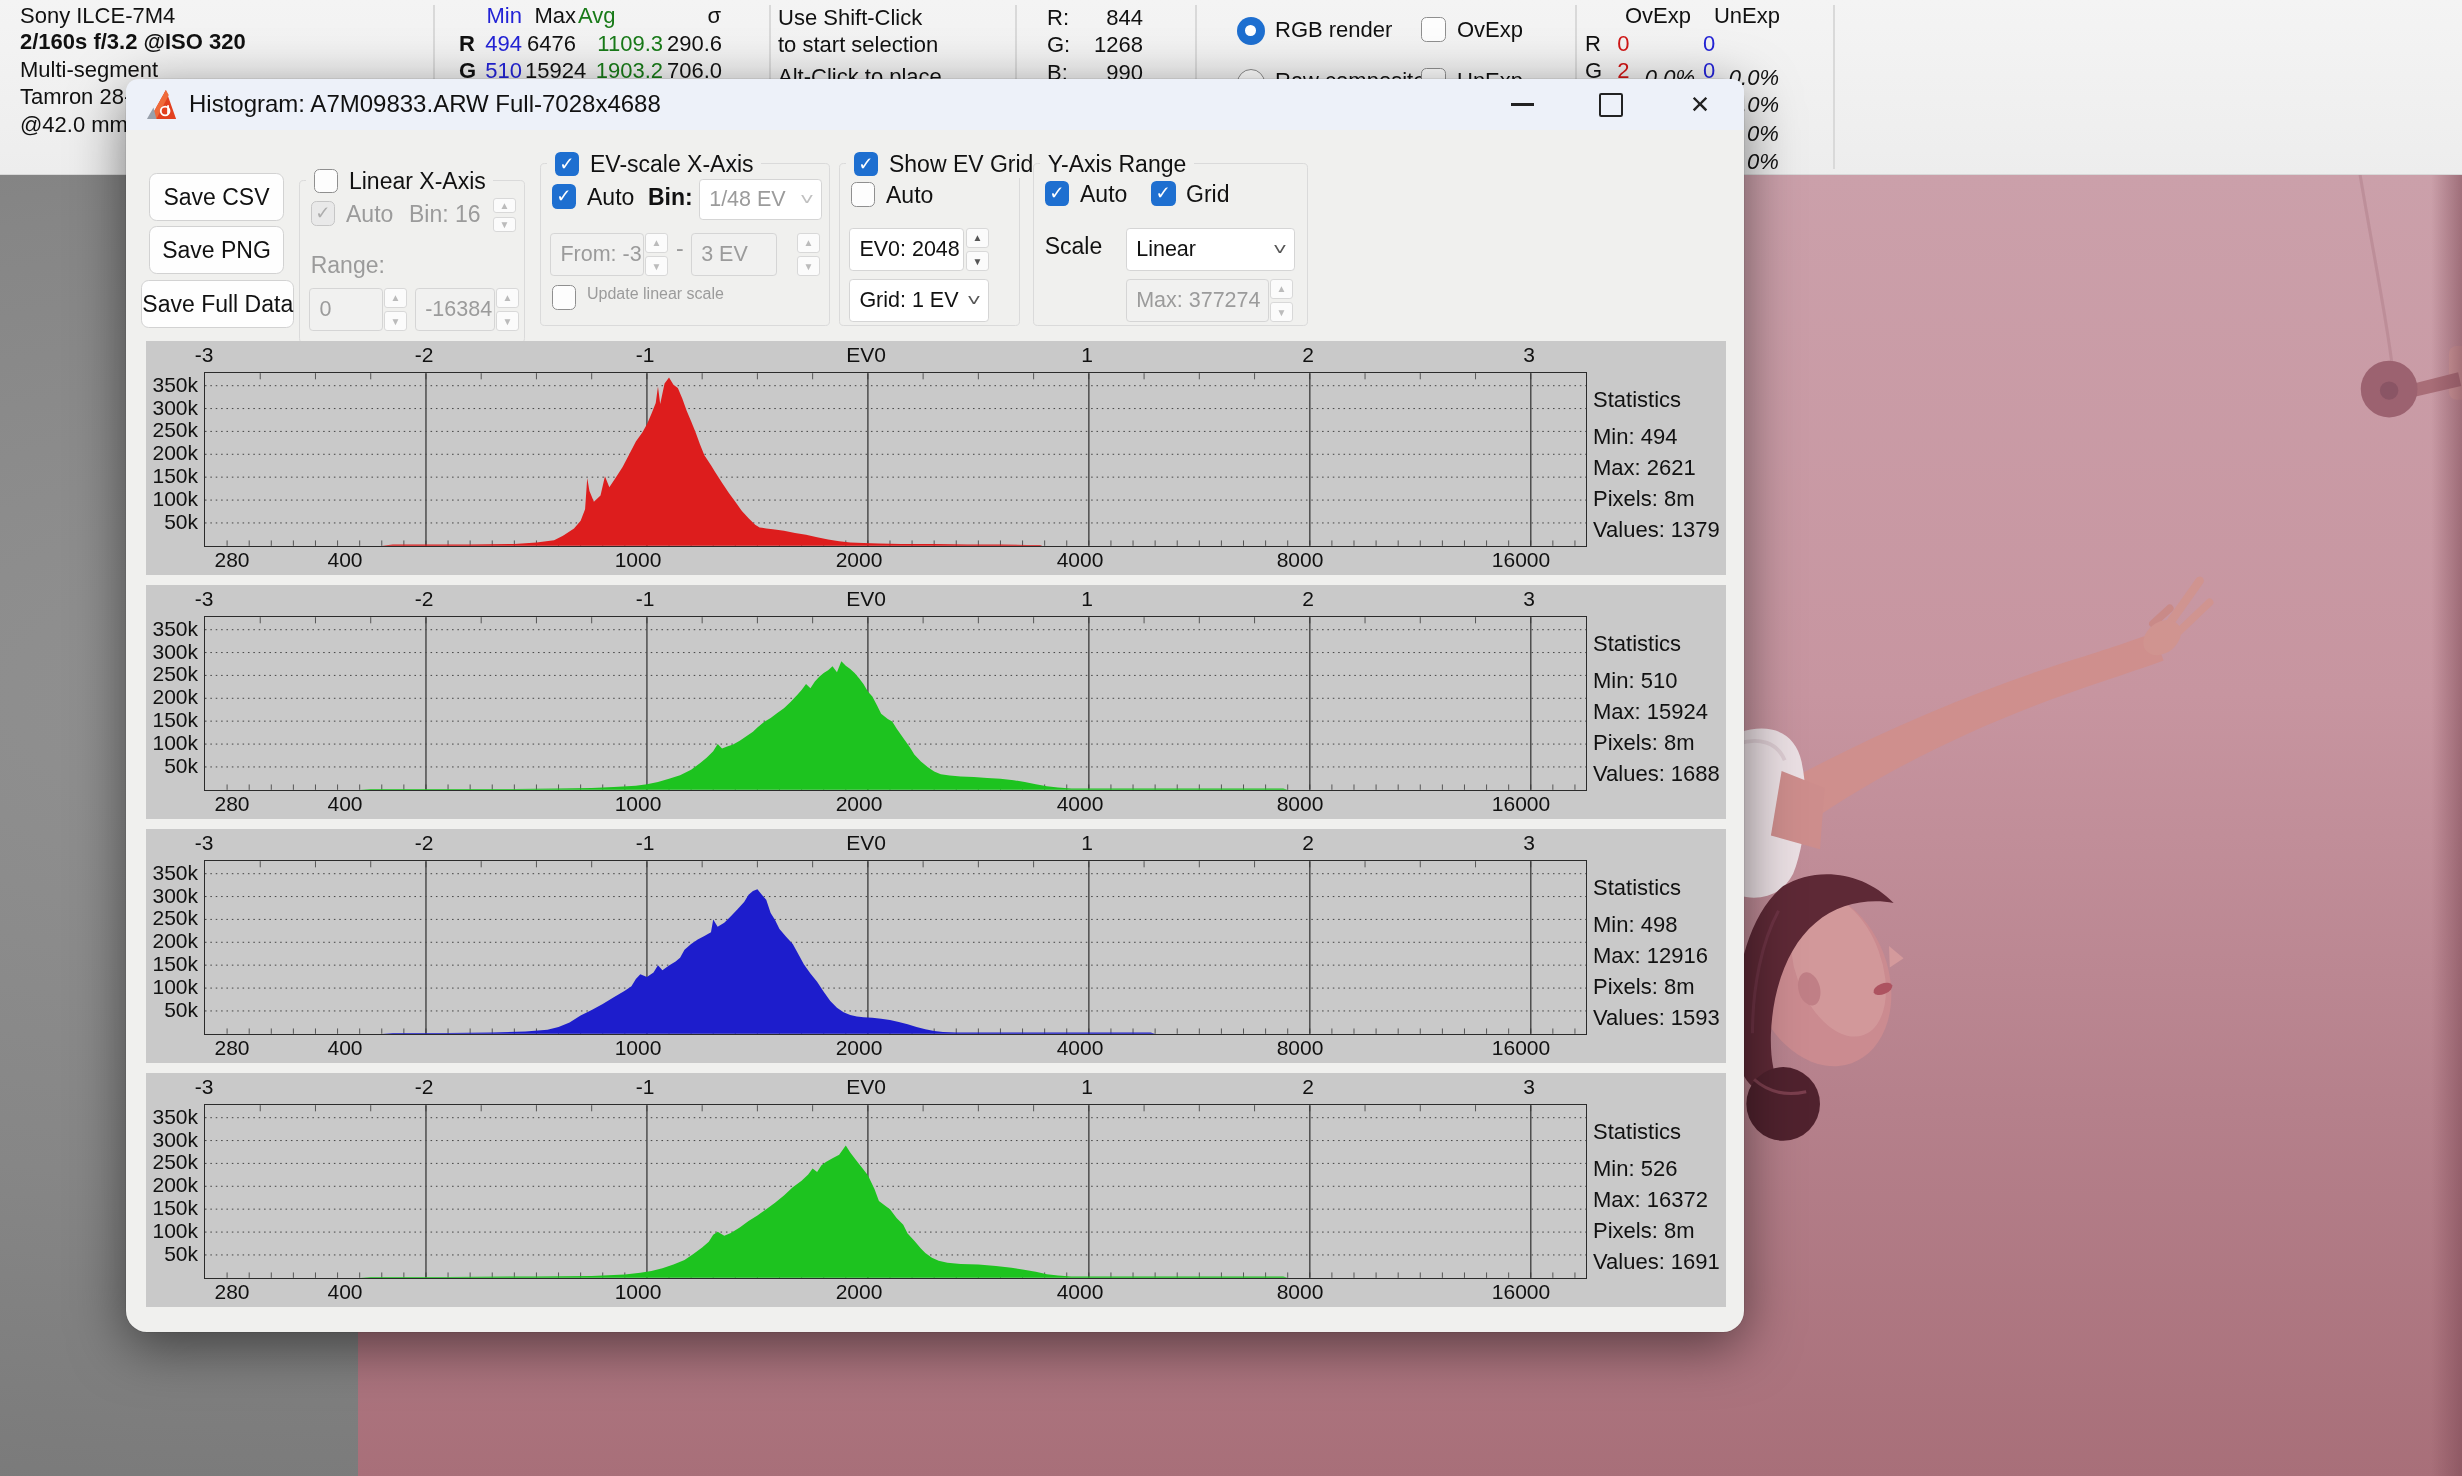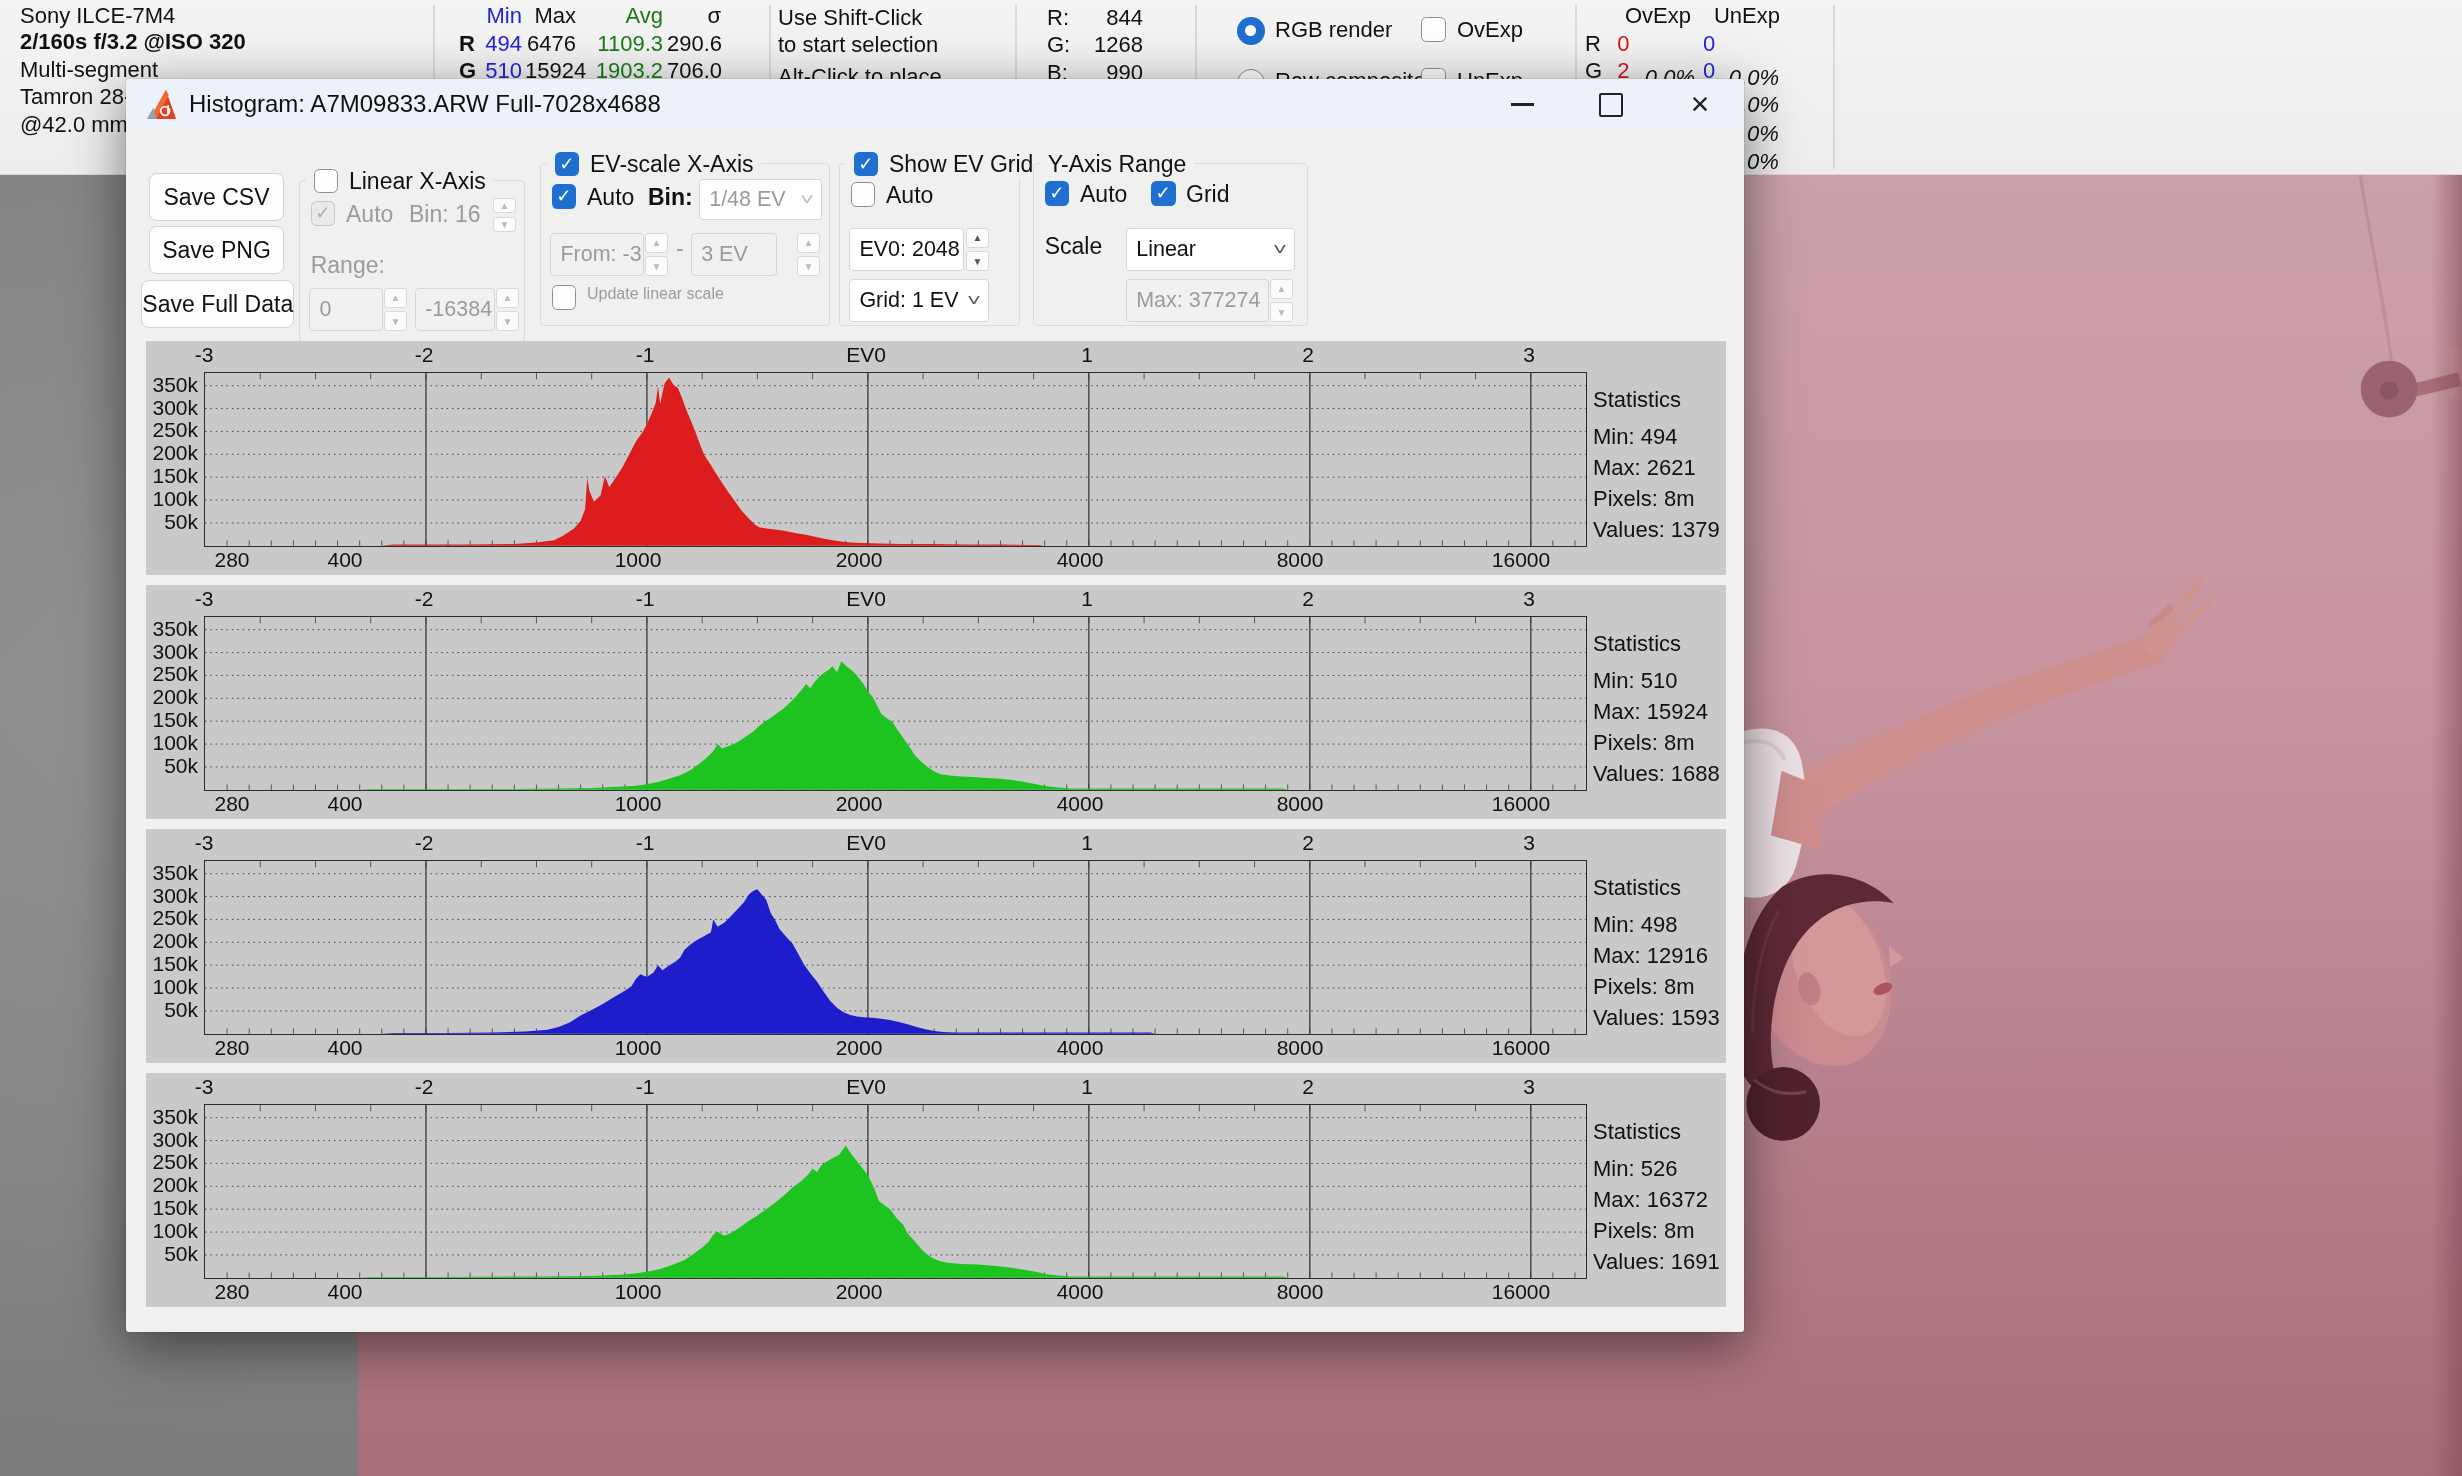--- a/index.html
+++ b/index.html
@@ -26,21 +26,21 @@
   .radio.on{background:#1e6fd0;}
   .radio.on:after{content:"";position:absolute;left:8.4px;top:8.4px;width:10.7px;height:10.7px;border-radius:50%;background:#fff;}
   .radio.off{background:#fff;border:1.5px solid #8a8a8a;}
   .cb{position:absolute;width:24.5px;height:24.5px;border-radius:5.4px;box-sizing:border-box;
       display:flex;align-items:center;justify-content:center;font-size:18.4px;line-height:1;}
   .cb.on{background:#1e6fd0;color:#fff;}
   .cb.off{background:#fdfdfd;border:1.5px solid #8f8f8f;}
   .cb.dis{background:#e9e9e9;border:1.5px solid #c6c6c6;color:#adadad;}
   
   .hwindow{position:absolute;left:126px;top:79px;width:1618px;height:1253px;background:#f0f0ee;
-           border-radius:3px;box-shadow:0 14px 54px rgba(0,0,0,.5), 0 0 0 0.8px rgba(0,0,0,.08);}
+           border-radius:21px;box-shadow:0 14px 54px rgba(0,0,0,.5), 0 0 0 0.8px rgba(0,0,0,.08);}
   .titlebar{position:absolute;left:0;top:0;width:100%;height:51px;background:#edf1f9;
             border-radius:12.3px 12.3px 0 0;}
   .titlebar .ttl{position:absolute;left:63px;top:10.7px;font-size:24px;white-space:nowrap;}
   .appicon{position:absolute;left:18.4px;top:7.7px;width:35px;height:35px;}
   .wbtn{position:absolute;top:0;width:80px;height:51px;display:flex;align-items:center;justify-content:center;}
   .wbtn .bar{width:23px;height:2.3px;background:#222;}
   .wbtn .sq{width:20px;height:20px;border:2.3px solid #222;border-radius:2.3px;}
   .wbtn .x{font-size:24.5px;color:#222;}
   
   .btn{position:absolute;background:#fefefe;border:1.5px solid #d2d2d2;border-radius:7.7px;height:48px;
@@ -135,21 +135,21 @@
 
     <span class="tl" style="left:20px;top:3.1px">Sony ILCE-7M4</span>
     <span class="tl bold" style="left:20px;top:29px">2/160s f/3.2 @ISO 320</span>
     <span class="tl" style="left:20px;top:57px">Multi-segment</span>
     <span class="tl" style="left:20px;top:84px">Tamron 28-</span>
     <span class="tl" style="left:20px;top:112px">@42.0 mm</span>
 
     <div>
         <span class="tl blue" style="left: 473px; top: 3.1px; width: 49px; display: inline-block; text-align: right;">Min</span>
         <span class="tl " style="left: 525px; top: 3.1px; width: 51px; display: inline-block; text-align: right;">Max</span>
-        <span class="tl green" style="left: 578px; top: 3.1px; width: 85px; display: inline-block; text-align: right;">Avg</span>
+        <span class="tl green" style="left: 578px; top: 3.1px; width: 85px; display: inline-block; ">Avg</span>
         <span class="tl " style="left: 667px; top: 3.1px; width: 54px; display: inline-block; text-align: right;">σ</span>
         <span class="tl bold" style="left: 459px; top: 31px;">R</span>
         <span class="tl blue" style="left: 473px; top: 31px; width: 49px; display: inline-block; text-align: right;">494</span>
         <span class="tl " style="left: 525px; top: 31px; width: 51px; display: inline-block; text-align: right;">6476</span>
         <span class="tl green" style="left: 578px; top: 31px; width: 85px; display: inline-block; text-align: right;">1109.3</span>
         <span class="tl " style="left: 667px; top: 31px; width: 54px; display: inline-block; text-align: right;">290.6</span>
         <span class="tl bold" style="left: 459px; top: 58px;">G</span>
         <span class="tl blue" style="left: 473px; top: 58px; width: 49px; display: inline-block; text-align: right;">510</span>
         <span class="tl " style="left: 525px; top: 58px; width: 51px; display: inline-block; text-align: right;">15924</span>
         <span class="tl green" style="left: 578px; top: 58px; width: 85px; display: inline-block; text-align: right;">1903.2</span>

